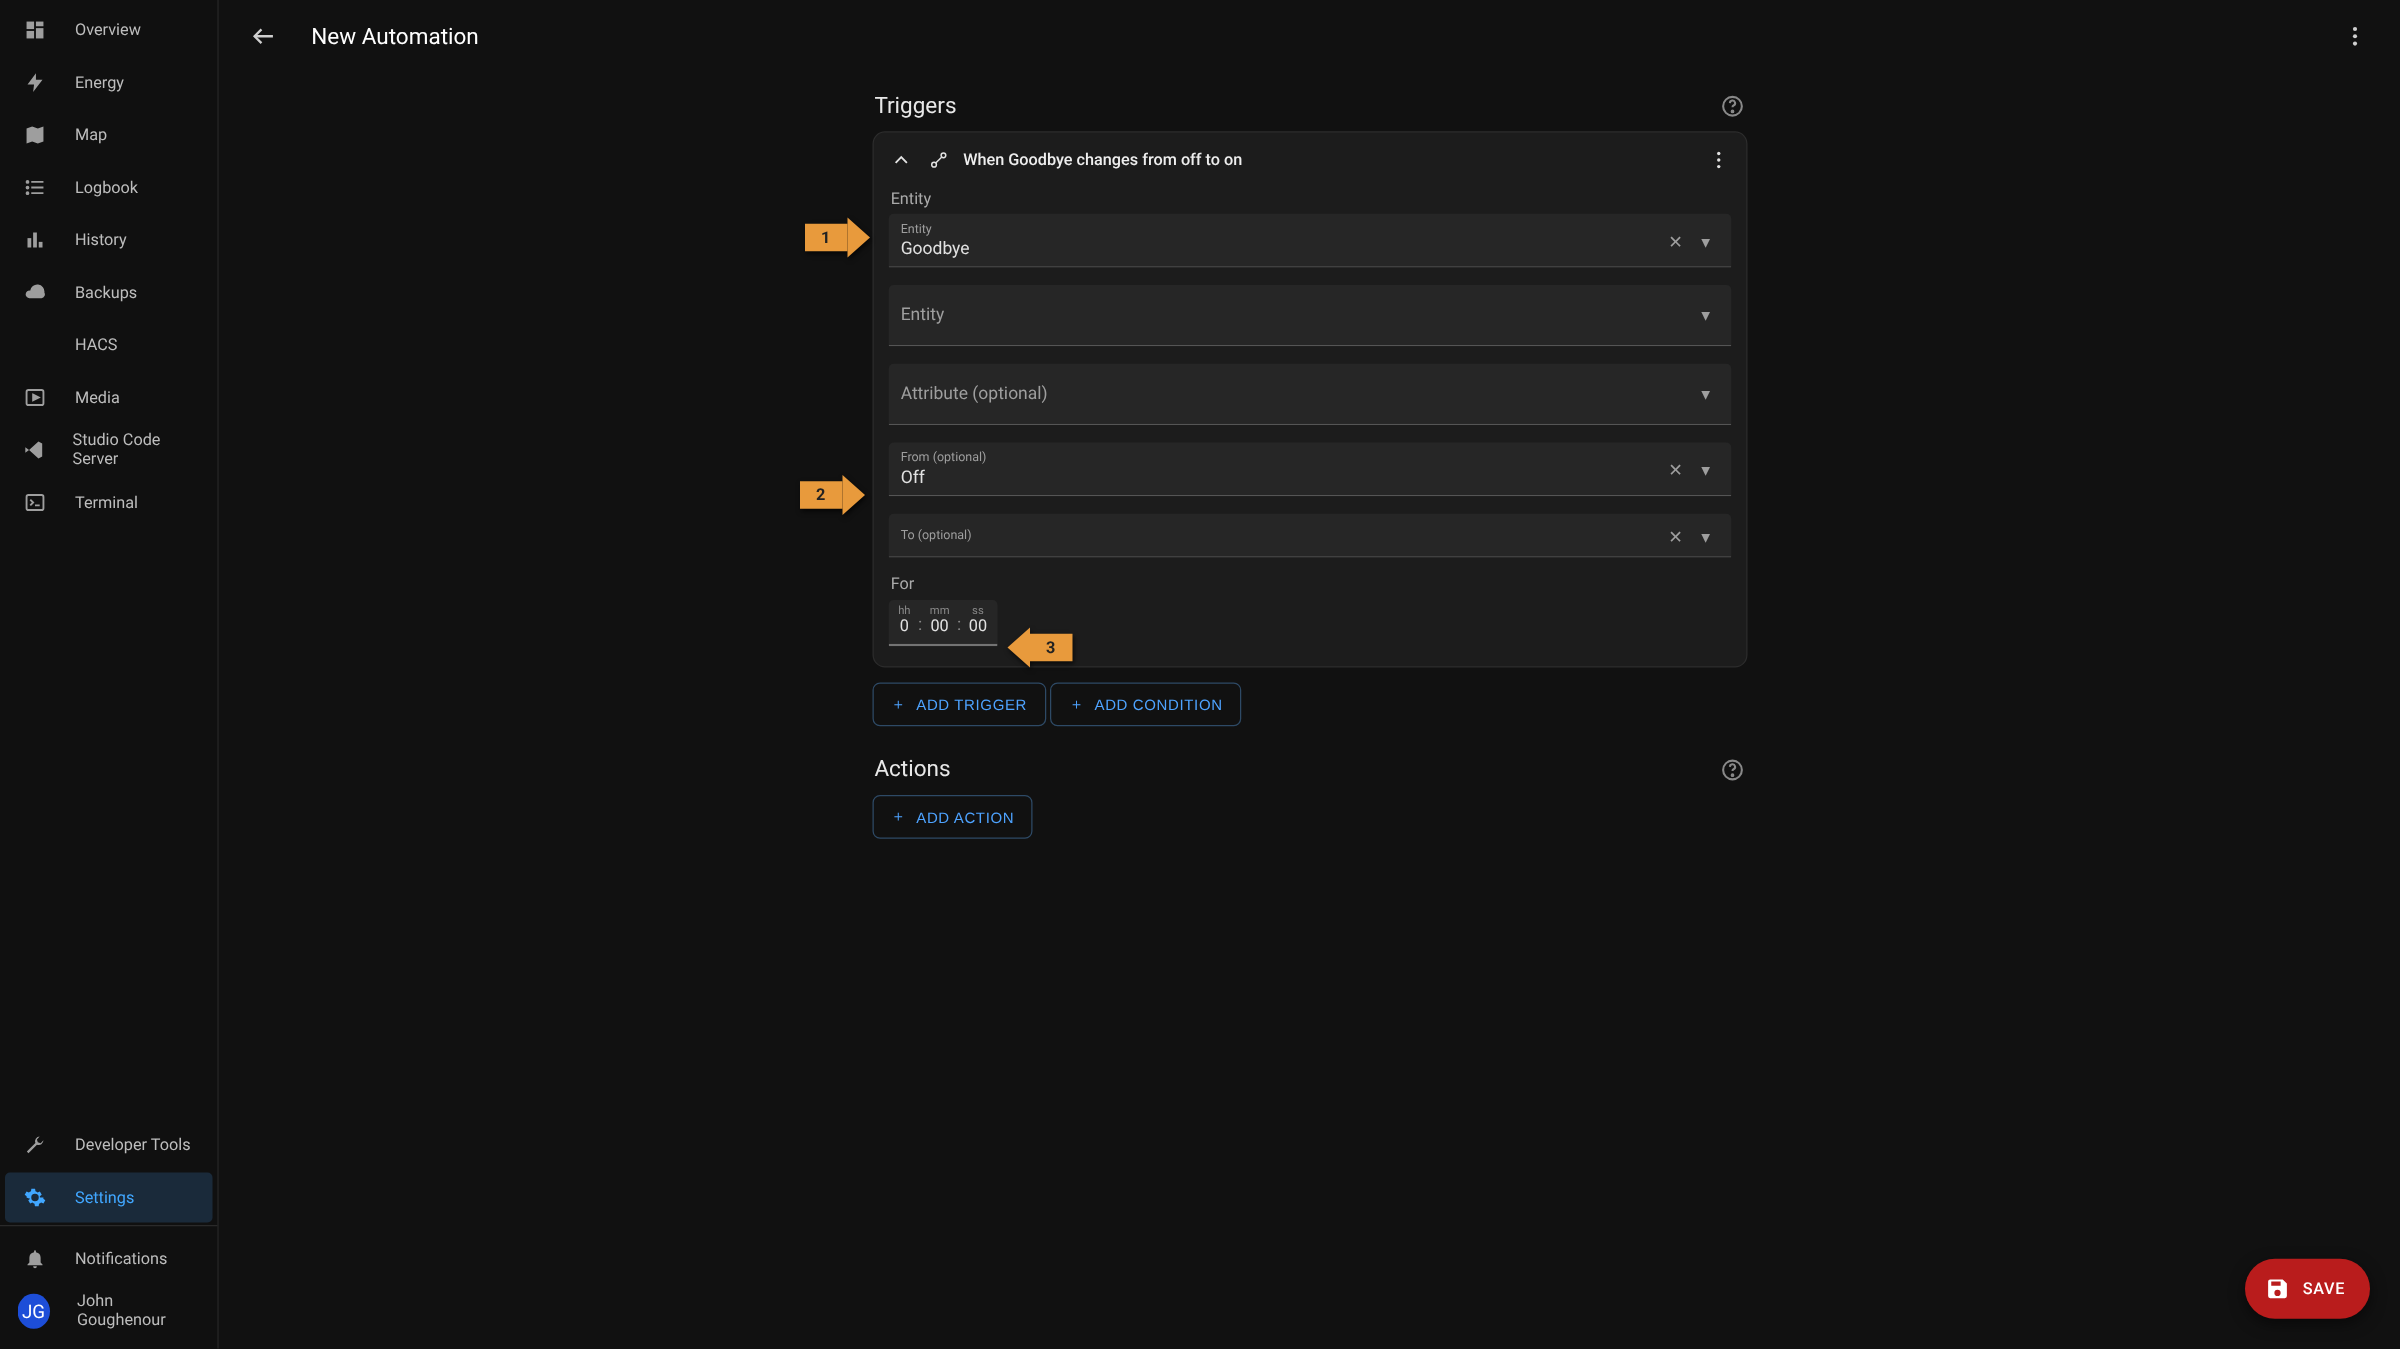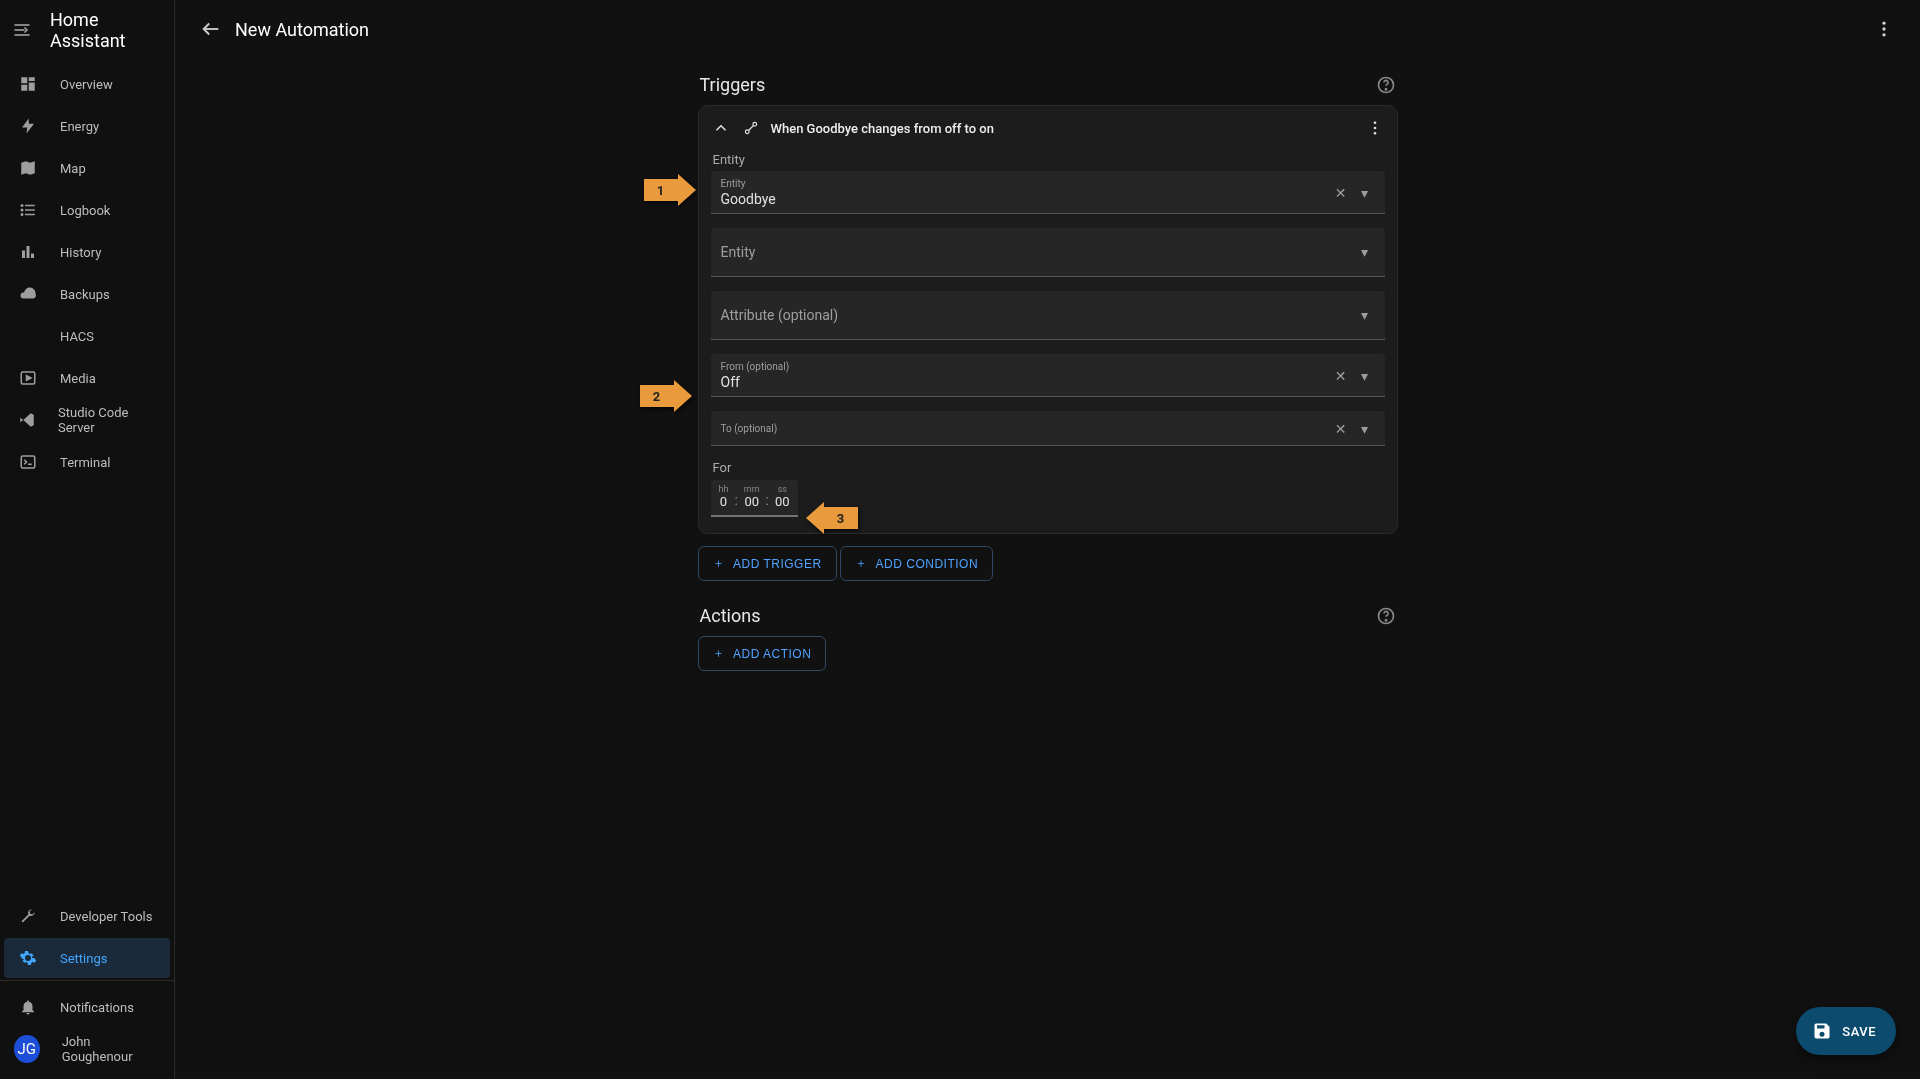--- a/index.html
+++ b/index.html
@@ -53,21 +53,21 @@
     margin-left: -4px;
   }
 
   
   .main { flex: 1; display: flex; flex-direction: column; background: #111; }
   .topbar {
     height: 58px;
     display: flex;
     align-items: center;
     padding: 0 18px;
-    gap: 6px;
+    gap: 20px;
   }
   .topbar .title { font-size: 18px; color: #fff; }
   .icon-btn {
     width: 36px; height: 36px; border-radius: 50%;
     display: inline-flex; align-items: center; justify-content: center;
     color: #cfcfcf; cursor: pointer;
   }
   .topbar .spacer { flex: 1; }
 
   
@@ -154,21 +154,21 @@
     letter-spacing: 0.5px;
     cursor: pointer;
     margin-bottom: 18px;
   }
 
   
   .fab {
     position: fixed;
     right: 24px;
     bottom: 24px;
-    background: #0c4a6e;
+    background: #b91c1c;
     color: #fff;
     border-radius: 28px;
     padding: 0 20px 0 16px;
     height: 48px;
     display: inline-flex;
     align-items: center;
     gap: 10px;
     font-size: 13px;
     font-weight: 500;
     letter-spacing: 0.5px;
@@ -207,31 +207,20 @@
   }
 
   svg { display: block; }
 </style>
 </head>
 <body>
 
 <div class="app">
 
   <aside class="sidebar">
-    <div class="sidebar-header">
-      <span class="nav-icon">
-        <svg width="20" height="20" viewBox="0 0 24 24" fill="none" stroke="currentColor" stroke-width="2">
-            <line x1="3" y1="6" x2="21" y2="6"></line>
-            <line x1="3" y1="12" x2="15" y2="12"></line>
-            <line x1="3" y1="18" x2="21" y2="18"></line>
-            <polyline points="18 9 21 12 18 15" transform="translate(-3 0)"></polyline>
-          </svg>
-      </span>
-      <span class="title">Home Assistant</span>
-    </div>
 
     <nav class="nav">
       <div class="nav-item">
         <span class="nav-icon">
             <svg width="18" height="18" viewBox="0 0 24 24" fill="currentColor">
               <rect x="3" y="3" width="8" height="8"></rect>
               <rect x="13" y="3" width="8" height="5"></rect>
               <rect x="13" y="10" width="8" height="11"></rect>
               <rect x="3" y="13" width="8" height="8"></rect>
             </svg>

